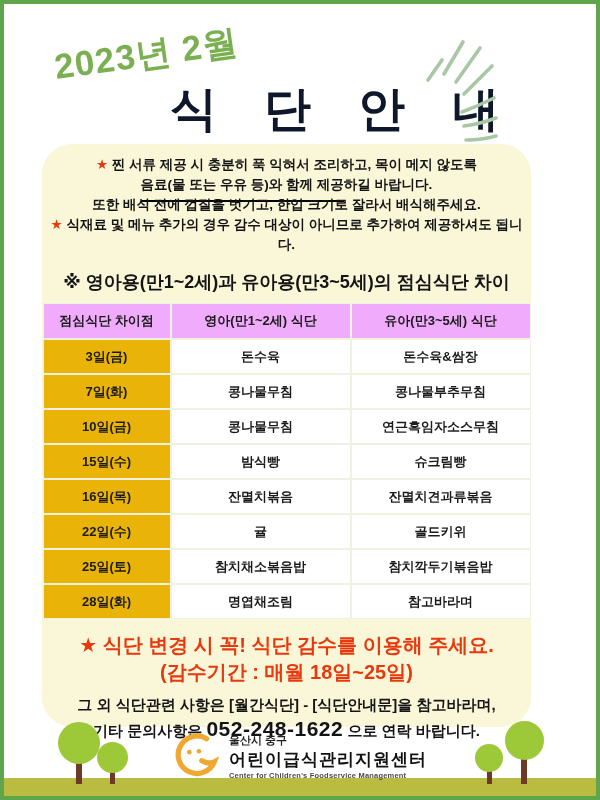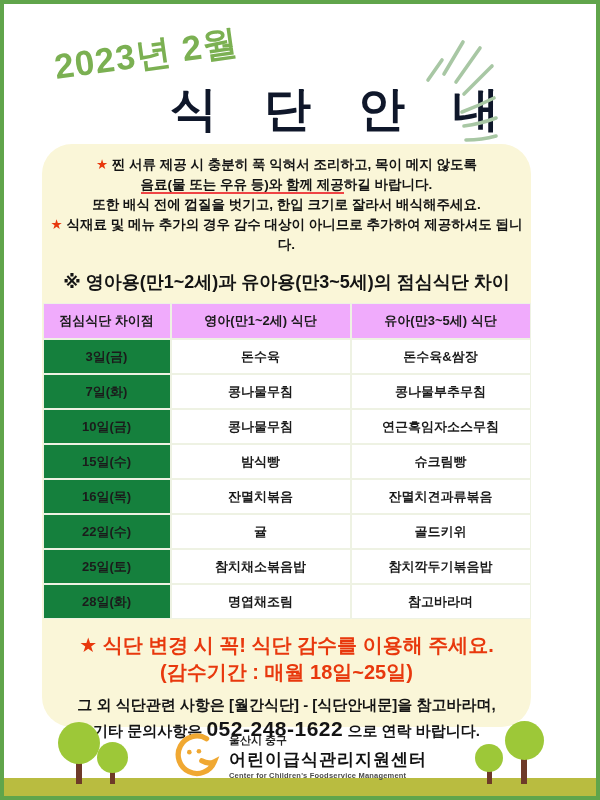--- a/index.html
+++ b/index.html
@@ -26,38 +26,38 @@
   .rays { position:absolute; left:414px; top:30px; }
 
   
   .card {
     position:absolute; left:38px; top:140px; width:489px; height:583px;
     background:#faf6d8; border-radius:30px;
     padding-top:11px; text-align:center;
   }
   .notice { font-size:13.5px; font-weight:700; color:#141414; line-height:20px; }
   .notice .star { color:#e8380d; }
-  .notice .ul { border-bottom:2px solid #ef4444; padding-bottom:0px; }
+  .notice .ul { border-bottom:2px solid #000000; padding-bottom:8px; }
 
   .section-heading {
     margin-top:15px; font-size:18px; font-weight:800; color:#141414;
     letter-spacing:0px;
   }
 
   table.menu {
     margin:9px auto 0; border-collapse:separate; border-spacing:0;
     width:488px; table-layout:fixed;
   }
   table.menu th, table.menu td {
     border:1.2px solid #eef2e3; font-weight:700; color:#1b1b1b;
     font-size:13px; text-align:center; vertical-align:middle;
   }
   table.menu th { background:#f0abfc; height:36px; }
   table.menu td { background:#ffffff; height:35px; }
-  table.menu td.day { background:#15803d; }
+  table.menu td.day { background:#eab308; }
   table.menu col.c1 { width:128px; }
   table.menu col.c2 { width:180px; }
   table.menu col.c3 { width:180px; }
 
   .red-note { margin-top:13px; color:#e8380d; font-weight:800; font-size:20px; line-height:27px; }
   .info-note { margin-top:7px; color:#141414; font-weight:800; font-size:15px; line-height:24px; }
   .info-note .phone { font-size:21px; letter-spacing:0.5px; }
 
   
   .ground { position:absolute; left:0; bottom:0; width:592px; height:18px; background:#b9bc40; }

